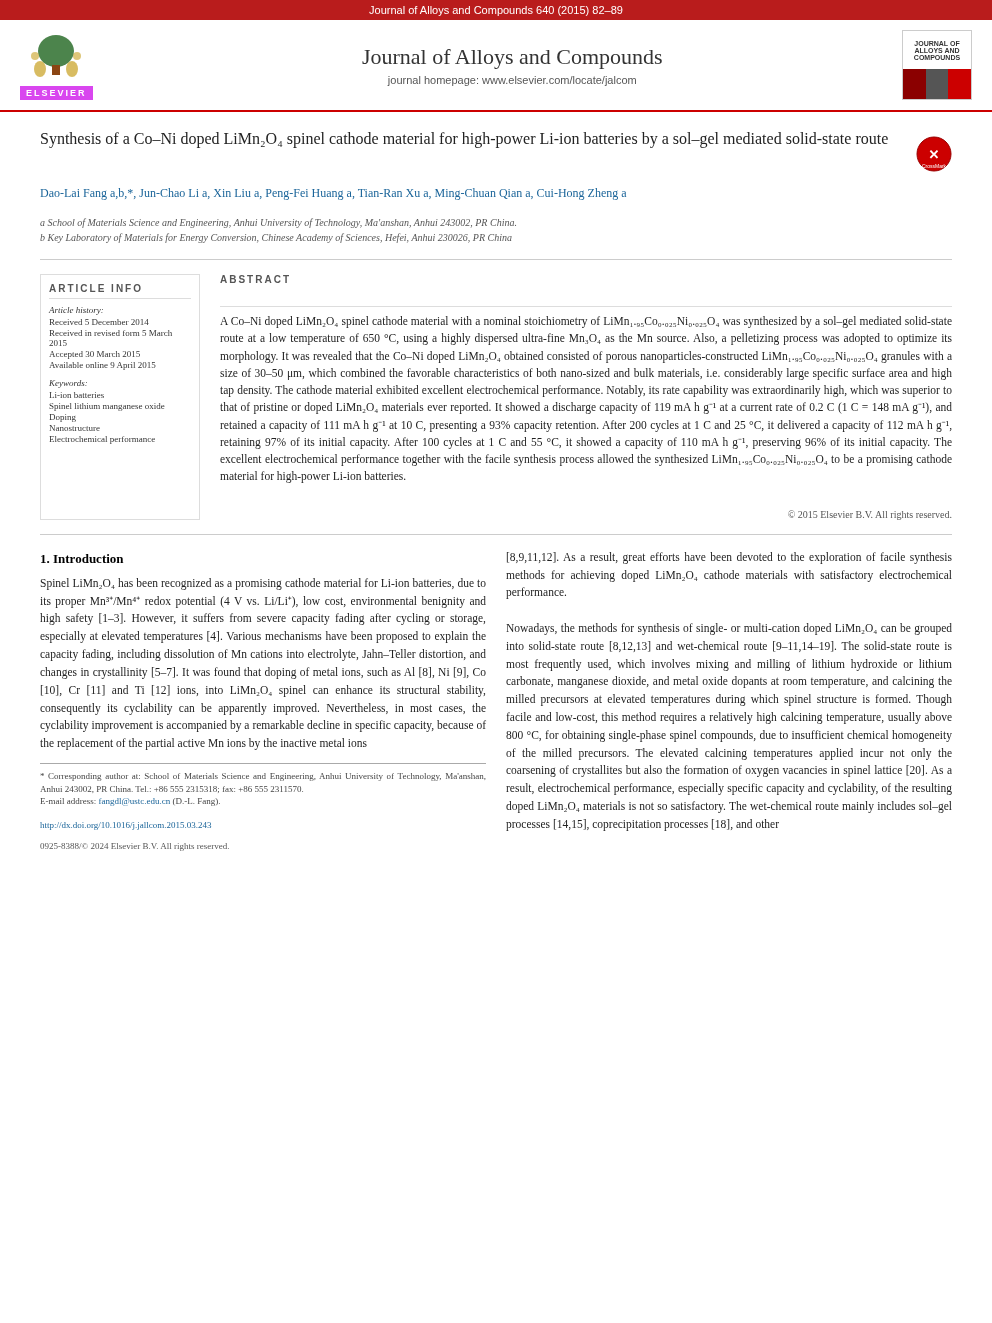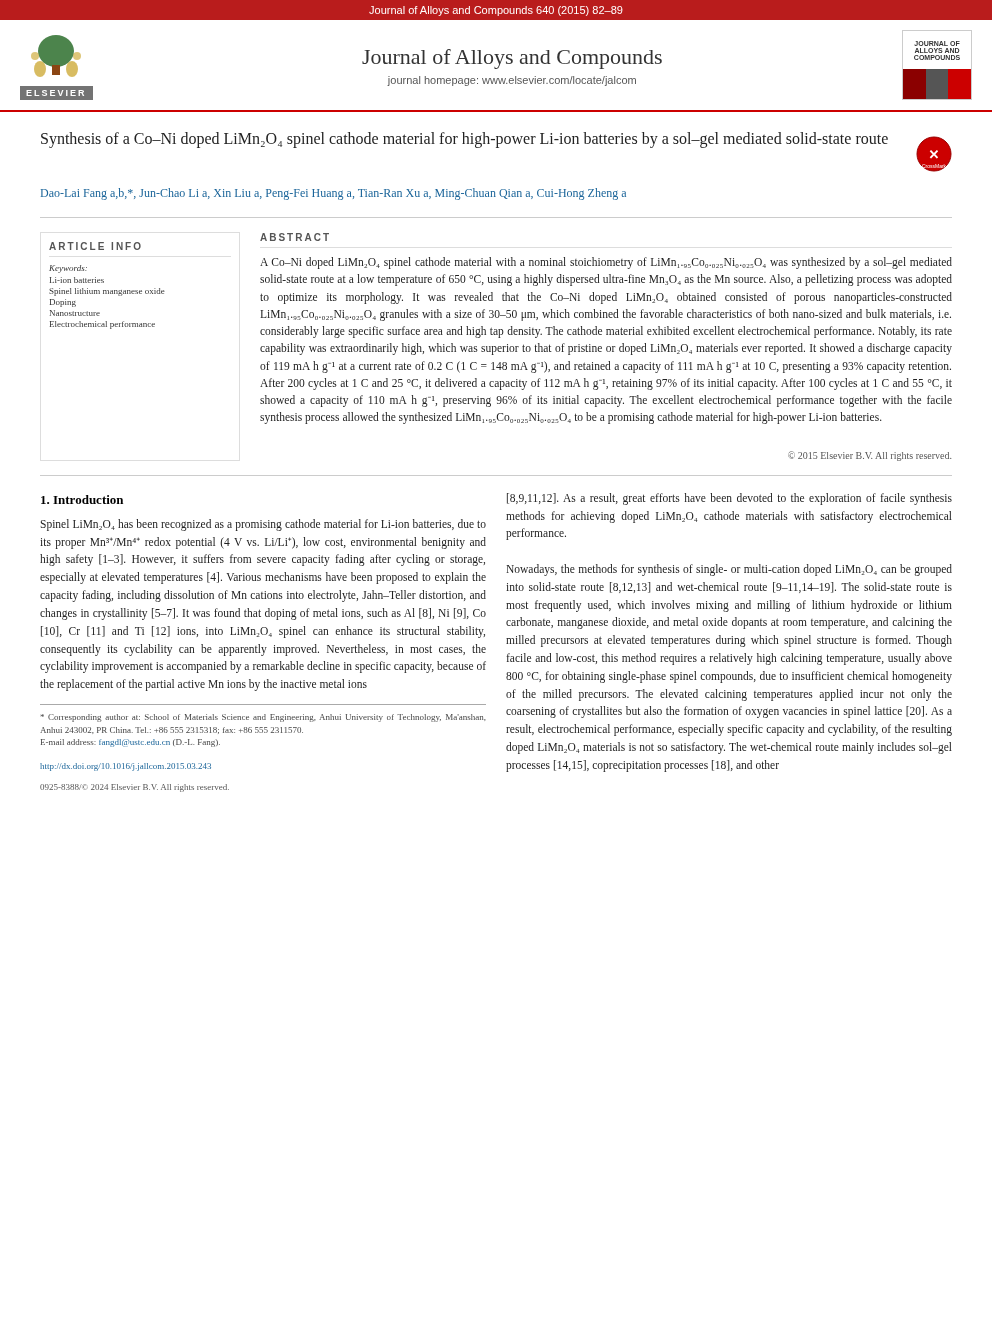--- a/index.html
+++ b/index.html
@@ -25,21 +25,21 @@
       padding: 10px 20px;
       border-bottom: 2px solid #c00;
     }
     .elsevier-logo {
       display: flex;
       flex-direction: column;
       align-items: center;
       margin-right: 30px;
     }
     .elsevier-text {
-      background: #737373;
+      background: #d946ef;
       color: #fff;
       font-size: 9px;
       font-weight: bold;
       font-family: Arial;
       padding: 2px 6px;
       letter-spacing: 2px;
     }
     .journal-center {
       flex: 1;
       text-align: center;
@@ -119,21 +119,21 @@
       margin-bottom: 12px;
       line-height: 1.5;
       font-style: italic;
     }
     .two-column {
       display: flex;
       gap: 20px;
       margin-top: 12px;
     }
     .article-info {
-      width: 200px;
+      width: 160px;
       flex-shrink: 0;
       border: 1px solid #ddd;
       padding: 8px;
     }
     .article-info h3 {
       font-size: 10px;
       letter-spacing: 2px;
       font-family: Arial, sans-serif;
       text-transform: uppercase;
       color: #555;
@@ -171,21 +171,21 @@
       flex: 1;
     }
     .abstract-section h3 {
       font-size: 10px;
       letter-spacing: 2px;
       font-family: Arial, sans-serif;
       text-transform: uppercase;
       color: #555;
       margin-bottom: 6px;
       border-bottom: 1px solid #ddd;
-      padding-bottom: 4px;
+      padding-bottom: 21px;
     }
     .abstract-text {
       font-size: 11.5px;
       line-height: 1.5;
       color: #222;
       text-align: justify;
     }
     .copyright {
       text-align: right;
       font-size: 10px;
@@ -283,28 +283,39 @@
       <svg width="36" height="36" viewBox="0 0 36 36">
         <circle cx="18" cy="18" r="17" fill="#c00" stroke="#900" stroke-width="1"></circle>
         <text x="18" y="23" text-anchor="middle" fill="#fff" font-size="13" font-weight="bold" font-family="Arial">✕</text>
         <text x="18" y="32" text-anchor="middle" fill="#fff" font-size="5" font-family="Arial">CrossMark</text>
       </svg>
     </div>
   </div>
 
   <div class="authors">Dao-Lai Fang a,b,*, Jun-Chao Li a, Xin Liu a, Peng-Fei Huang a, Tian-Ran Xu a, Ming-Chuan Qian a, Cui-Hong Zheng a</div>
 
+  <div class="affiliations">
+    <div>a School of Materials Science and Engineering, Anhui University of Technology, Ma'anshan, Anhui 243002, PR China.</div>
+    <div>b Key Laboratory of Materials for Energy Conversion, Chinese Academy of Sciences, Hefei, Anhui 230026, PR China</div>
+  </div>
 
   <hr class="divider">
 
   <div class="two-column">
 
     <div class="article-info">
       <h3>ARTICLE INFO</h3>
 
+      <div class="article-info-section">
+        <div class="info-label">Article history:</div>
+        <div class="info-date">Received 5 December 2014</div>
+        <div class="info-date">Received in revised form 5 March 2015</div>
+        <div class="info-date">Accepted 30 March 2015</div>
+        <div class="info-date">Available online 9 April 2015</div>
+      </div>
 
       <div class="keywords-section">
         <div class="keywords-title">Keywords:</div>
         <div class="keyword-item">Li-ion batteries</div>
         <div class="keyword-item">Spinel lithium manganese oxide</div>
         <div class="keyword-item">Doping</div>
         <div class="keyword-item">Nanostructure</div>
         <div class="keyword-item">Electrochemical performance</div>
       </div>
     </div>

